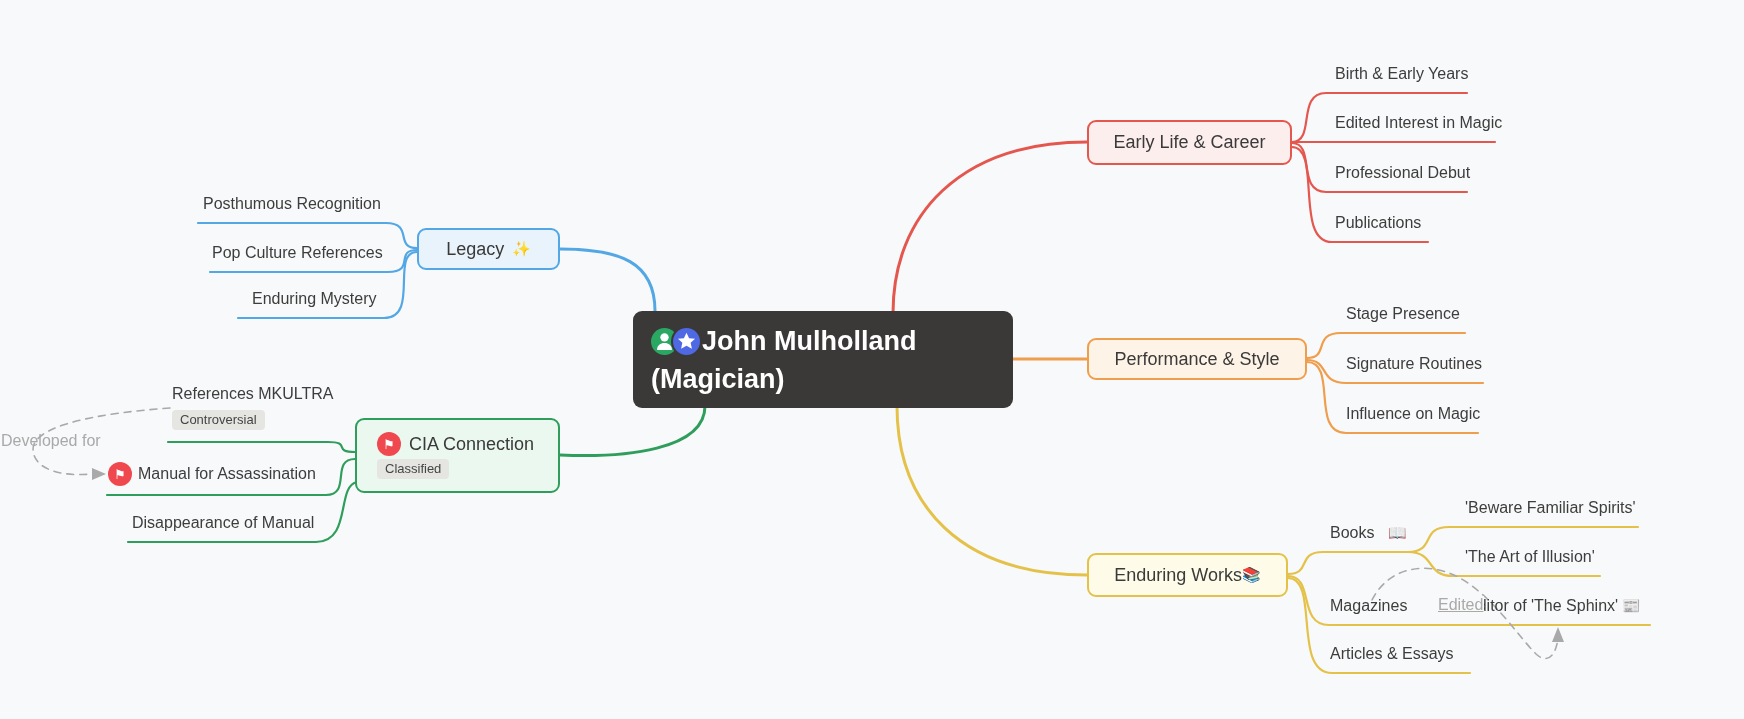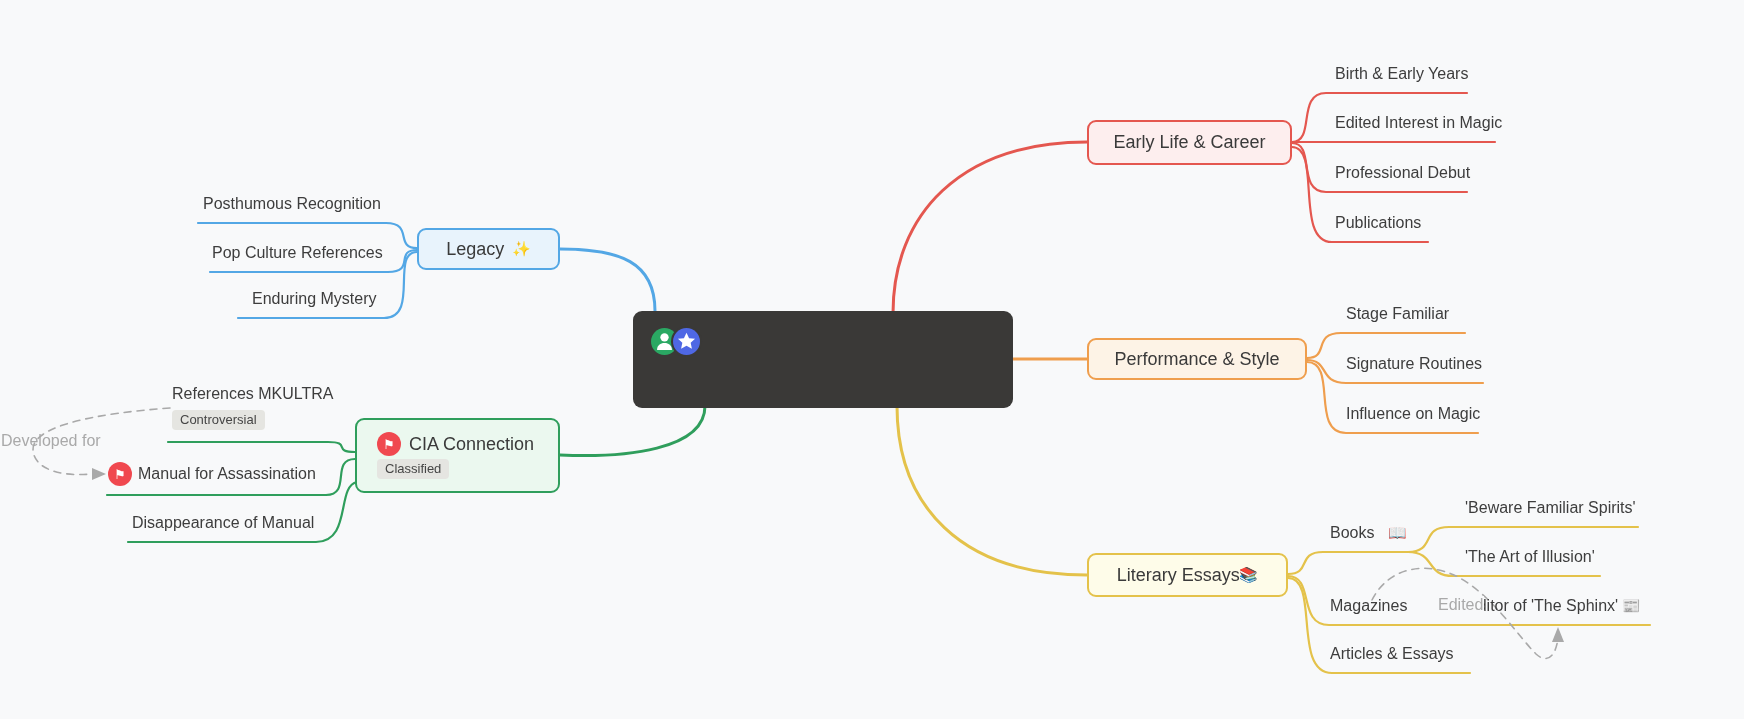--- a/index.html
+++ b/index.html
@@ -19,21 +19,21 @@
     display:flex;align-items:center;gap:6px;}
   .tag{display:inline-block;font-size:13px;color:#454545;background:#e5e5e1;
     border-radius:4px;padding:2px 8px;line-height:16px;}
   .tag.abs{position:absolute;z-index:3;}
   .flag-badge{display:inline-flex;align-items:center;justify-content:center;
     width:24px;height:24px;border-radius:50%;color:#fff;font-size:13px;line-height:1;}
   #cia-node{flex-direction:column;align-items:flex-start;justify-content:center;
     padding-left:20px;gap:3px;}
   .cia-row{display:flex;align-items:center;gap:8px;}
   .rel-label{position:absolute;z-index:4;font-size:16px;color:#9a9a9a;white-space:nowrap;}
-  #edited-label{background:#f8f9fa;padding-right:1px;}
+  #edited-label{background:#f8f9fa;padding-right:1px;text-decoration:underline;}
   .emoji{font-size:15px;}
 </style>
 </head>
 <body>
 
 <div id="canvas" style="background-color: rgb(248, 249, 250);">
 
   <svg id="connectors" width="1744" height="719" viewBox="0 0 1744 719">
 
     <g fill="none" stroke-width="3" stroke-linecap="round">
@@ -88,33 +88,33 @@
   <div id="root-node" class="node" style="background-color: rgb(58, 57, 55); color: rgb(255, 255, 255);">
     <span class="root-icon" id="user-badge" style="background-color: rgb(42, 168, 99);">
       <svg viewBox="0 0 24 24">
           <circle cx="12" cy="8.3" r="3.7" fill="#fff"></circle>
         <path d="M5.4 19.2 c0-3.7 3-5.9 6.6-5.9 s6.6 2.2 6.6 5.9 v0.4 H5.4 z" fill="#fff"></path>
         </svg>
     </span><span class="root-icon" id="star-badge" style="background-color: rgb(79, 104, 228);">
       <svg viewBox="0 0 24 24">
           <polygon fill="#fff" points="12,4.2 14.3,9 19.6,9.6 15.7,13.2 16.8,18.5 12,15.8 7.2,18.5 8.3,13.2 4.4,9.6 9.7,9"></polygon>
         </svg>
-    </span>
+    </span><span>John Mulholland (Magician)</span>
   </div>
 
   <div class="node" style="left: 1087px; top: 120px; width: 205px; height: 45px; border-color: rgb(228, 87, 79); background-color: rgb(253, 238, 238);">
     <span>Early Life &amp; Career</span>
   </div>
 
   <div class="node" style="left: 1087px; top: 338px; width: 220px; height: 42px; border-color: rgb(239, 158, 77); background-color: rgb(253, 243, 230);">
     <span>Performance &amp; Style</span>
   </div>
 
   <div class="node" style="left: 1087px; top: 553px; width: 201px; height: 44px; border-color: rgb(228, 194, 74); background-color: rgb(254, 252, 233);">
-    <span>Literary Essays</span>
+    <span>Enduring Works</span>
       <span class="emoji">📚</span>
   </div>
 
   <div class="node" style="left: 417px; top: 228px; width: 143px; height: 42px; border-color: rgb(83, 167, 229); background-color: rgb(232, 243, 252); gap: 8px;">
     <span>Legacy</span>
       <span class="emoji">✨</span>
   </div>
 
   <div class="node" id="cia-node" style="left: 355px; top: 418px; width: 205px; height: 75px; border-color: rgb(47, 158, 92); background-color: rgb(235, 248, 239);">
     <span class="cia-row">
@@ -133,21 +133,21 @@
       <span>Edited Interest in Magic</span>
     </div>
   <div class="leaf" style="left:1335px;top:164px;">
       <span>Professional Debut</span>
     </div>
   <div class="leaf" style="left:1335px;top:214px;">
       <span>Publications</span>
     </div>
 
   <div class="leaf" style="left:1346px;top:305px;">
-      <span>Stage Familiar</span>
+      <span>Stage Presence</span>
     </div>
   <div class="leaf" style="left:1346px;top:355px;">
       <span>Signature Routines</span>
     </div>
   <div class="leaf" style="left:1346px;top:405px;">
       <span>Influence on Magic</span>
     </div>
 
   <div class="leaf" style="left:1330px;top:524px;gap:14px;">
       <span>Books</span>

